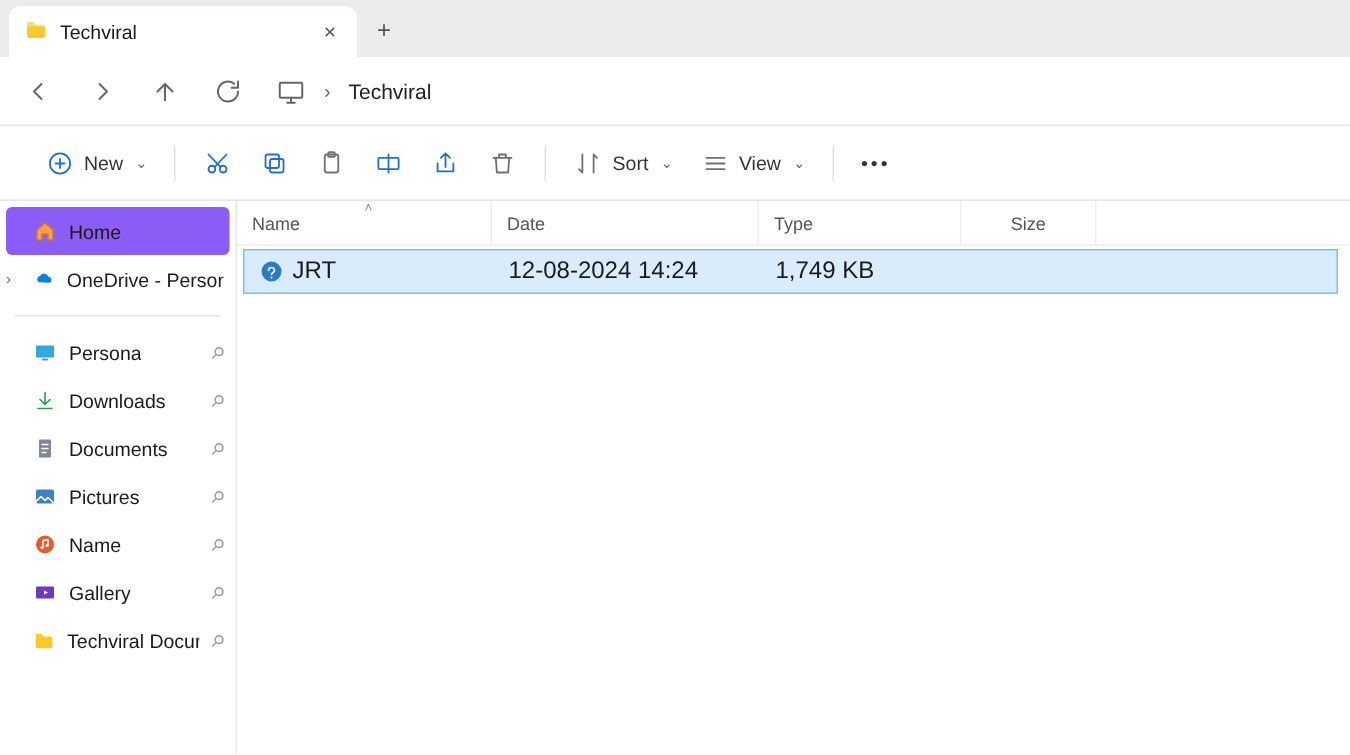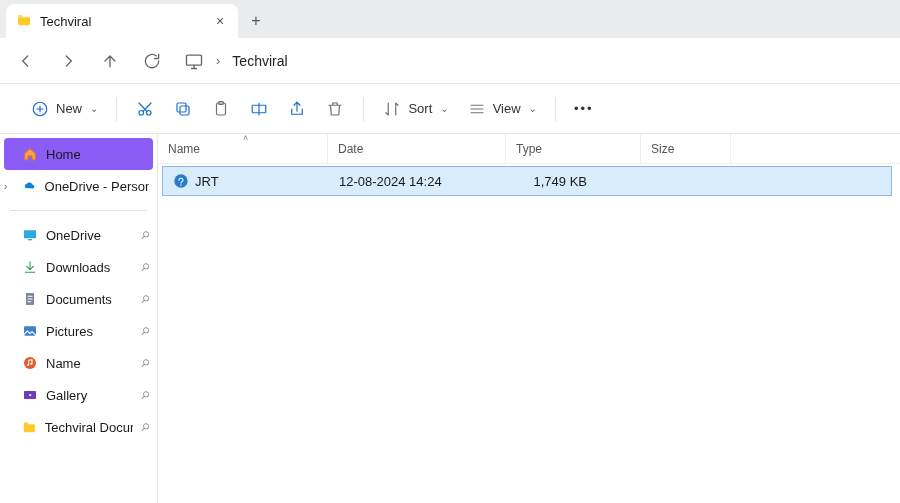--- a/index.html
+++ b/index.html
@@ -41,28 +41,28 @@
   .side-item .label{ white-space:nowrap; overflow:hidden; text-overflow:clip;}
 
   
   .content { flex:1; display:flex; flex-direction:column; }
   .columns { height:30px; display:flex; align-items:center; border-bottom:1px solid #eee; color:#555; font-size:12px; }
   .col { padding:0 10px; border-right:1px solid #eee; height:100%; display:flex; align-items:center; }
   .col.name{flex:0 0 170px; position:relative;}
   .col.name .sort-ind{position:absolute; left:85px; top:-1px; font-size:9px; color:#888;}
   .col.date{flex:0 0 178px;}
   .col.type{flex:0 0 135px;}
-  .col.size{flex:0 0 90px;}
+  .col.size{flex:0 0 90px;justify-content:center;}
   .col.len{flex:1;}
-  .row { height:30px; display:flex; align-items:center; border:1px solid #8fb8e6; background:#d9ecfb; margin:2px 8px 0 4px; font-size:13px;}
+  .row { height:30px; display:flex; align-items:center; border:1px solid #8fb8e6; background:#d9ecfb; margin:2px 8px 0 4px; font-size:16px;}
   .row .cell{ padding:0 10px; }
   .row .name{flex:0 0 166px; display:flex; align-items:center; gap:6px;}
   .row .date{flex:0 0 178px;}
   .row .type{flex:0 0 135px;}
-  .row .size{flex:0 0 90px; text-align:right;}
+  .row .size{flex:0 0 90px; text-align:left;}
   .row .len{flex:1;}
   .file-icon{width:16px;height:16px;}
 
   svg { fill:none; stroke-width:1.6; stroke-linecap:round; stroke-linejoin:round; }
 </style>
 </head>
 <body>
 
 <div class="tab-strip">
   <div class="tab">
@@ -202,21 +202,21 @@
     </div>
     <div class="side-sep"></div>
 
     <div class="side-item">
       <span class="si-icon">
           <svg viewBox="0 0 24 24">
             <rect x="3" y="5" width="18" height="12" rx="1" fill="#2fa8dd" stroke="none"></rect>
             <rect x="9" y="18" width="6" height="2" fill="#2fa8dd" stroke="none"></rect>
           </svg>
         </span>
-      <span class="label">OneDrive</span>
+      <span class="label">Persona</span>
       <span class="pin">⚲</span>
     </div>
     <div class="side-item">
       <span class="si-icon">
           <svg viewBox="0 0 24 24" stroke="#2e9e46">
             <path d="M12 4v12M7 11l5 5 5-5M5 20h14"></path>
           </svg>
         </span>
       <span class="label">Downloads</span>
       <span class="pin">⚲</span>

